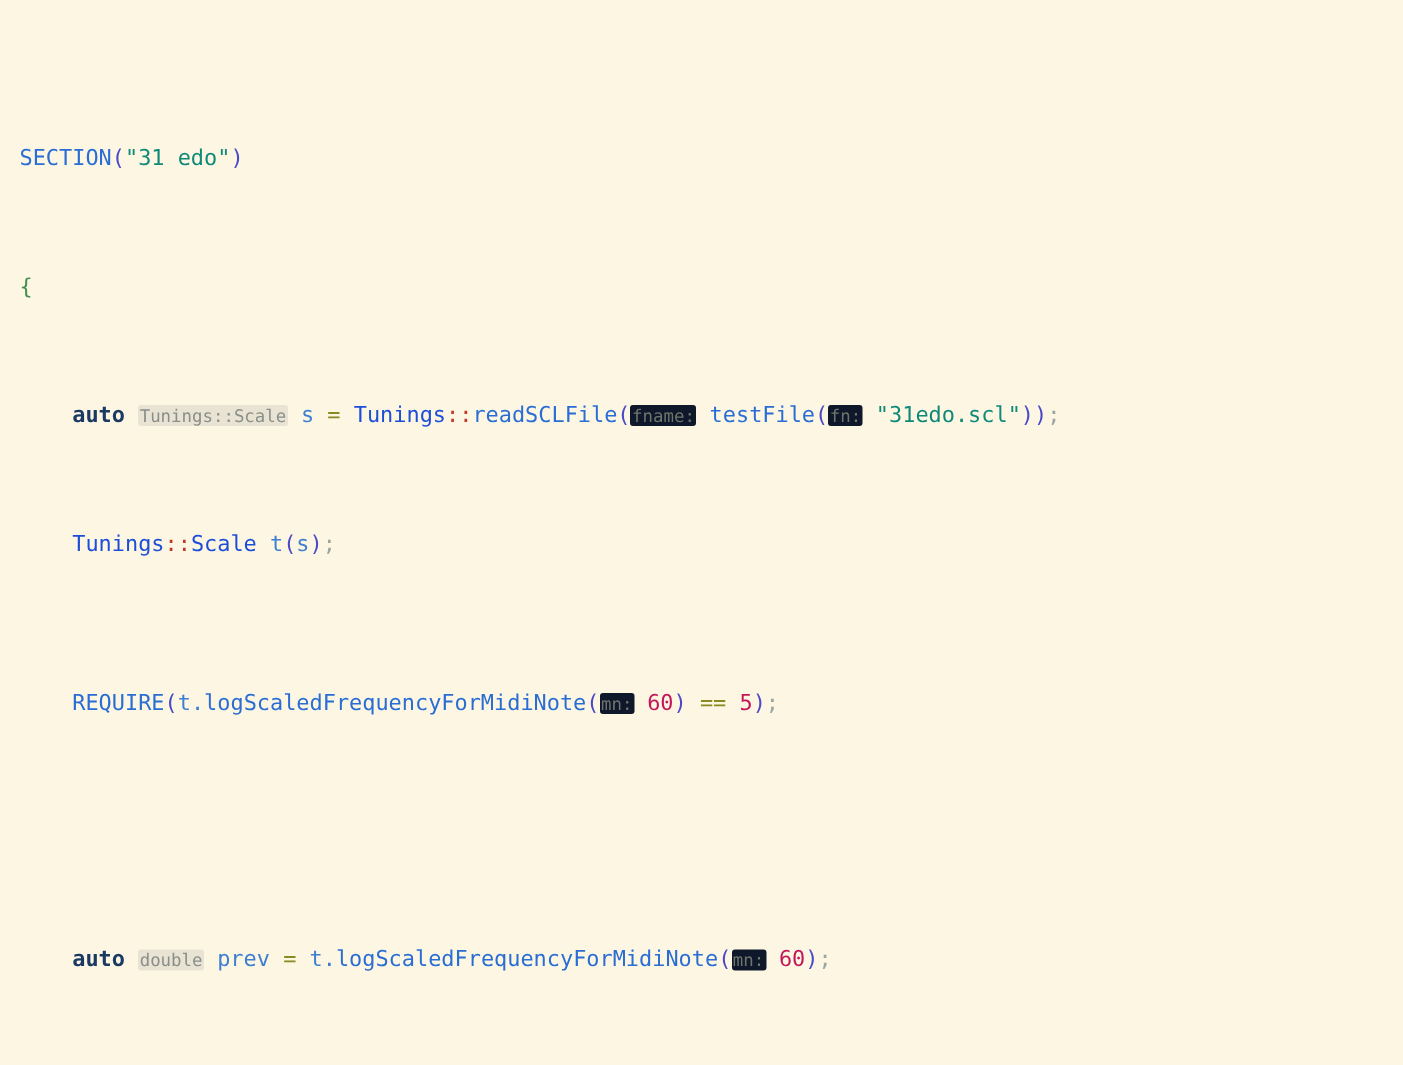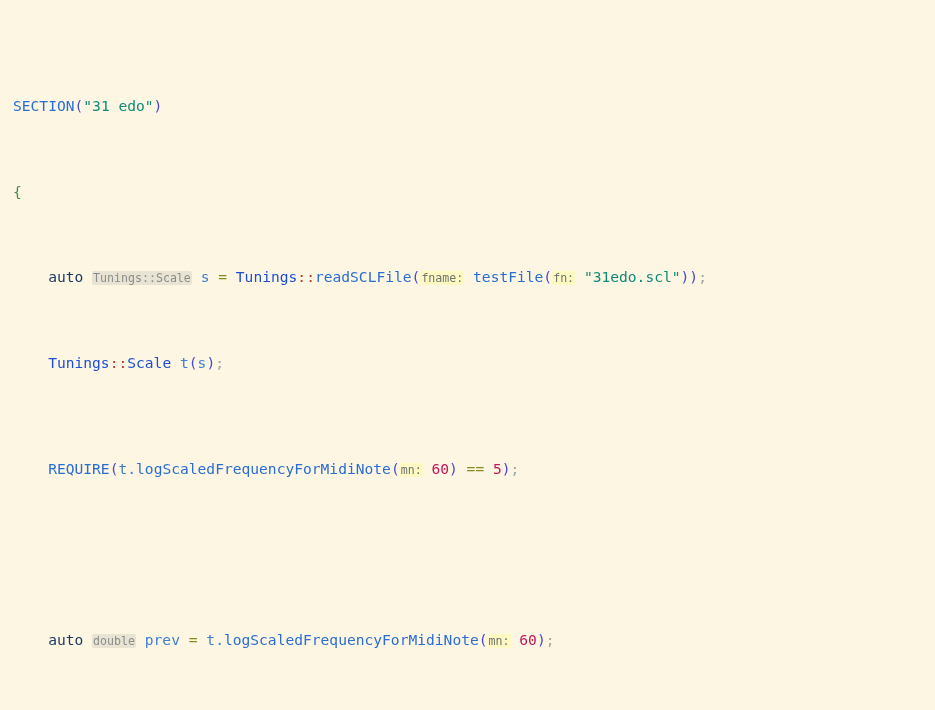--- a/index.html
+++ b/index.html
@@ -17,42 +17,42 @@
     padding: 10px 0 0 13px;
     font-size: 14.6px;
     line-height: 21.35px;
     letter-spacing: 0px;
     white-space: pre;
     color: #657b83;
   }
   .line { height: 21.35px; white-space: pre; }
 
   
-  .kw      { color: #1b3a63; font-weight: normal; }      
+  .kw      { color: #1b3a63; font-weight: bold; }      
   .fn      { color: #2a6ed4; margin-top: 24px; }                          
   .cls     { color: #1d4ed8; }                          
   .var     { color: #3d7fd1; }                          
   .num     { color: #c2185b; }                          
   .str     { color: #0f8a78; }                          
   .punct   { color: #4a4ac8; }                          
   .brace   { color: #3f8f4f; }                          
   .op      { color: #8a8a1f; }                          
   .semi    { color: #9aa7a0; }                          
   .colons  { color: #c0392b; }                          
   .hint {
     background: #e8e3d3;
     color: #8a8f8a;
     font-size: 11.6px;
     border-radius: 2px;
     padding: 0 1px;
     vertical-align: baseline;
     text-align: right;
   }
   .hint-p {
-    background: #fef9c3;
+    background: #0f172a;
     color: #6f756d;
     font-size: 11.6px;
     border-radius: 2px;
     padding: 0 1px;
   }
 </style>
 </head>
 <body>
 
 <div id="editor">

